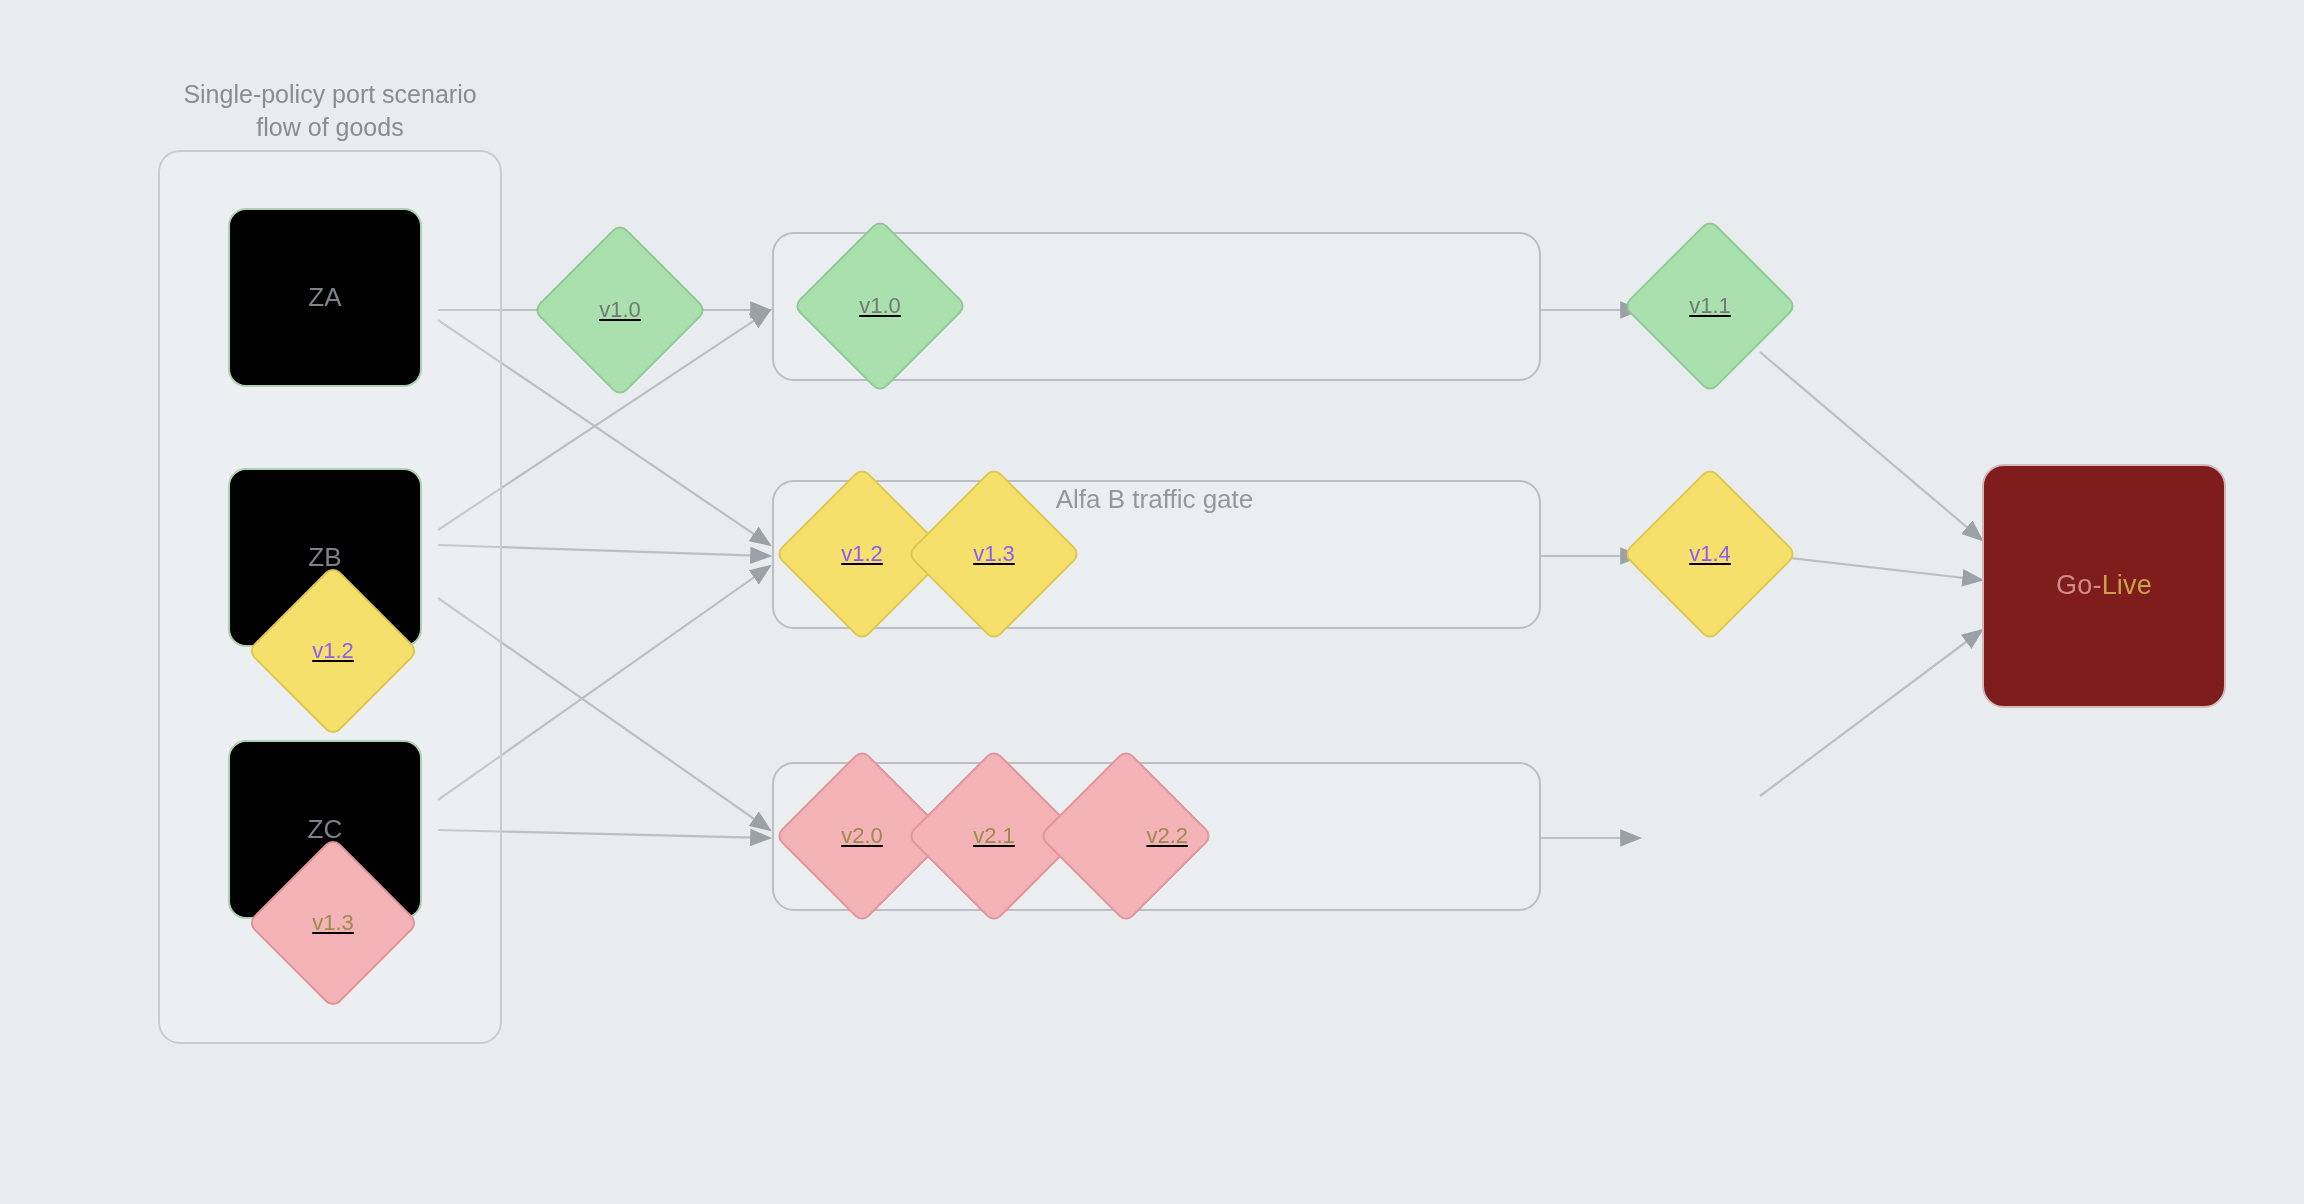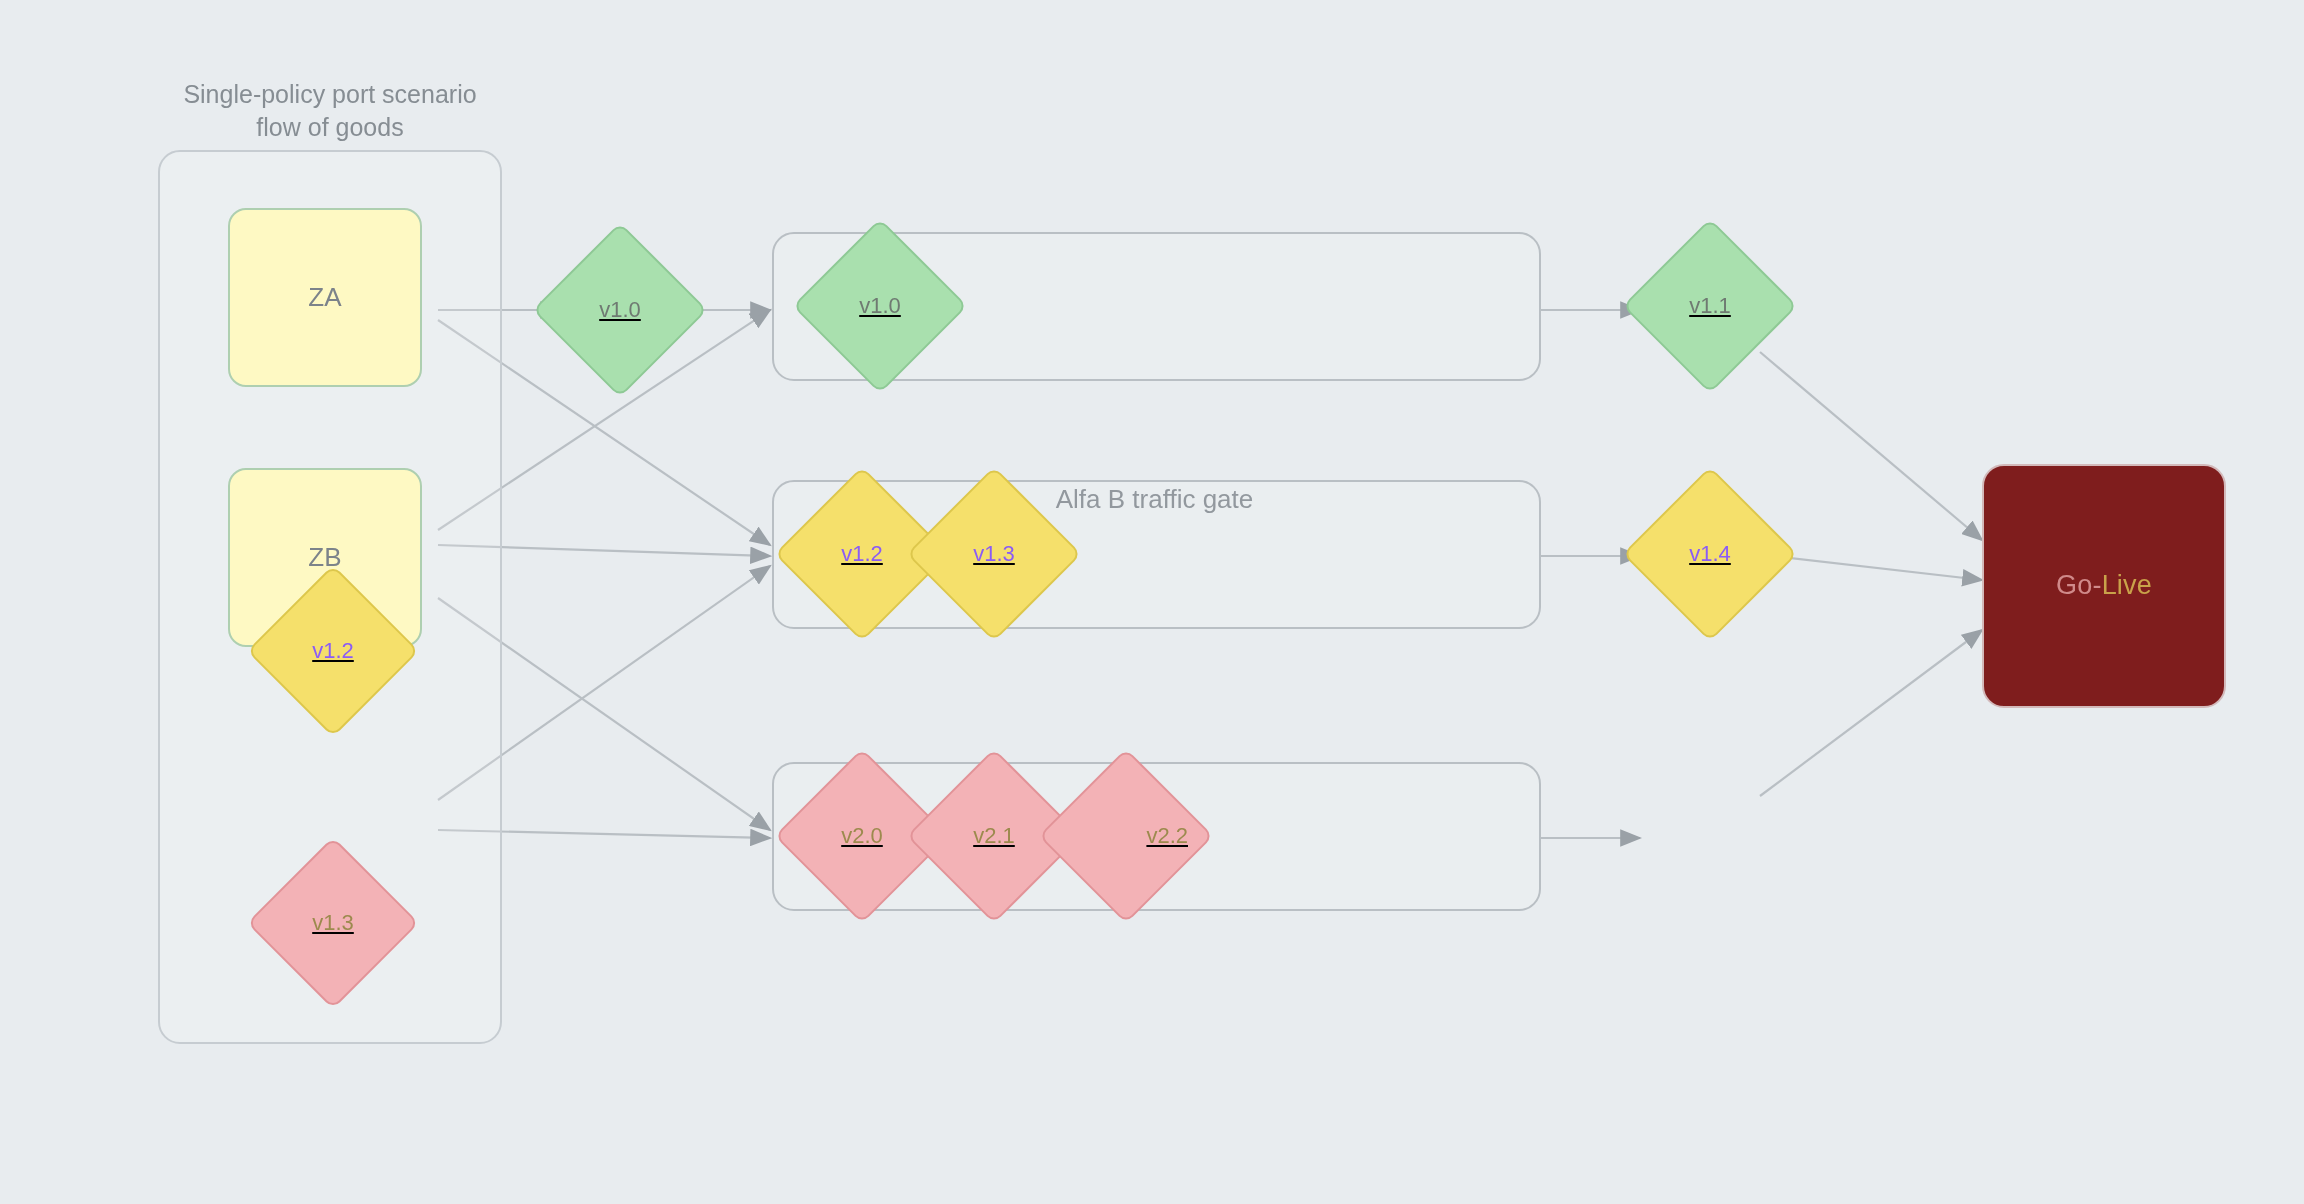--- a/index.html
+++ b/index.html
@@ -20,21 +20,21 @@
     position:absolute;left:158px;top:150px;width:340px;height:890px;
     border:2px solid #c6ccd1;border-radius:22px;background:rgba(255,255,255,.16);
   }
   #cluster-title{
     position:absolute;left:150px;top:78px;width:360px;
     font-size:25px;color:#868d93;line-height:1.3;text-align:center;
   }
 
   .srcbox{
     position:absolute;width:190px;height:175px;
-    background:#fef9c3;border:2px solid #aecfb0;border-radius:18px;
+    background:#000000;border:2px solid #aecfb0;border-radius:18px;
     display:flex;align-items:center;justify-content:center;
   }
   .srcbox .label{color:#7c838a;font-size:26px;}
 
   
   .lane{
     position:absolute;height:145px;width:765px;
     border:2px solid #b9bfc4;border-radius:22px;background:rgba(255,255,255,.10);
   }
   .lane-title{
@@ -112,20 +112,23 @@
   <div id="cluster"></div>
 
   <div class="srcbox" style="left:228px;top:208px;">
     <span class="label">ZA</span>
   </div>
 
   <div class="srcbox" style="left:228px;top:468px;">
     <span class="label">ZB</span>
   </div>
 
+  <div class="srcbox" style="left:228px;top:740px;">
+    <span class="label">ZC</span>
+  </div>
 
   <div class="dia yellow" style="left:272px;top:590px;width:122px;height:122px;">
     <span class="shape"></span>
     <span class="dlabel">v1.2</span>
   </div>
 
   <div class="dia red" style="left:272px;top:862px;width:122px;height:122px;">
     <span class="shape"></span>
     <span class="dlabel">v1.3</span>
   </div>

